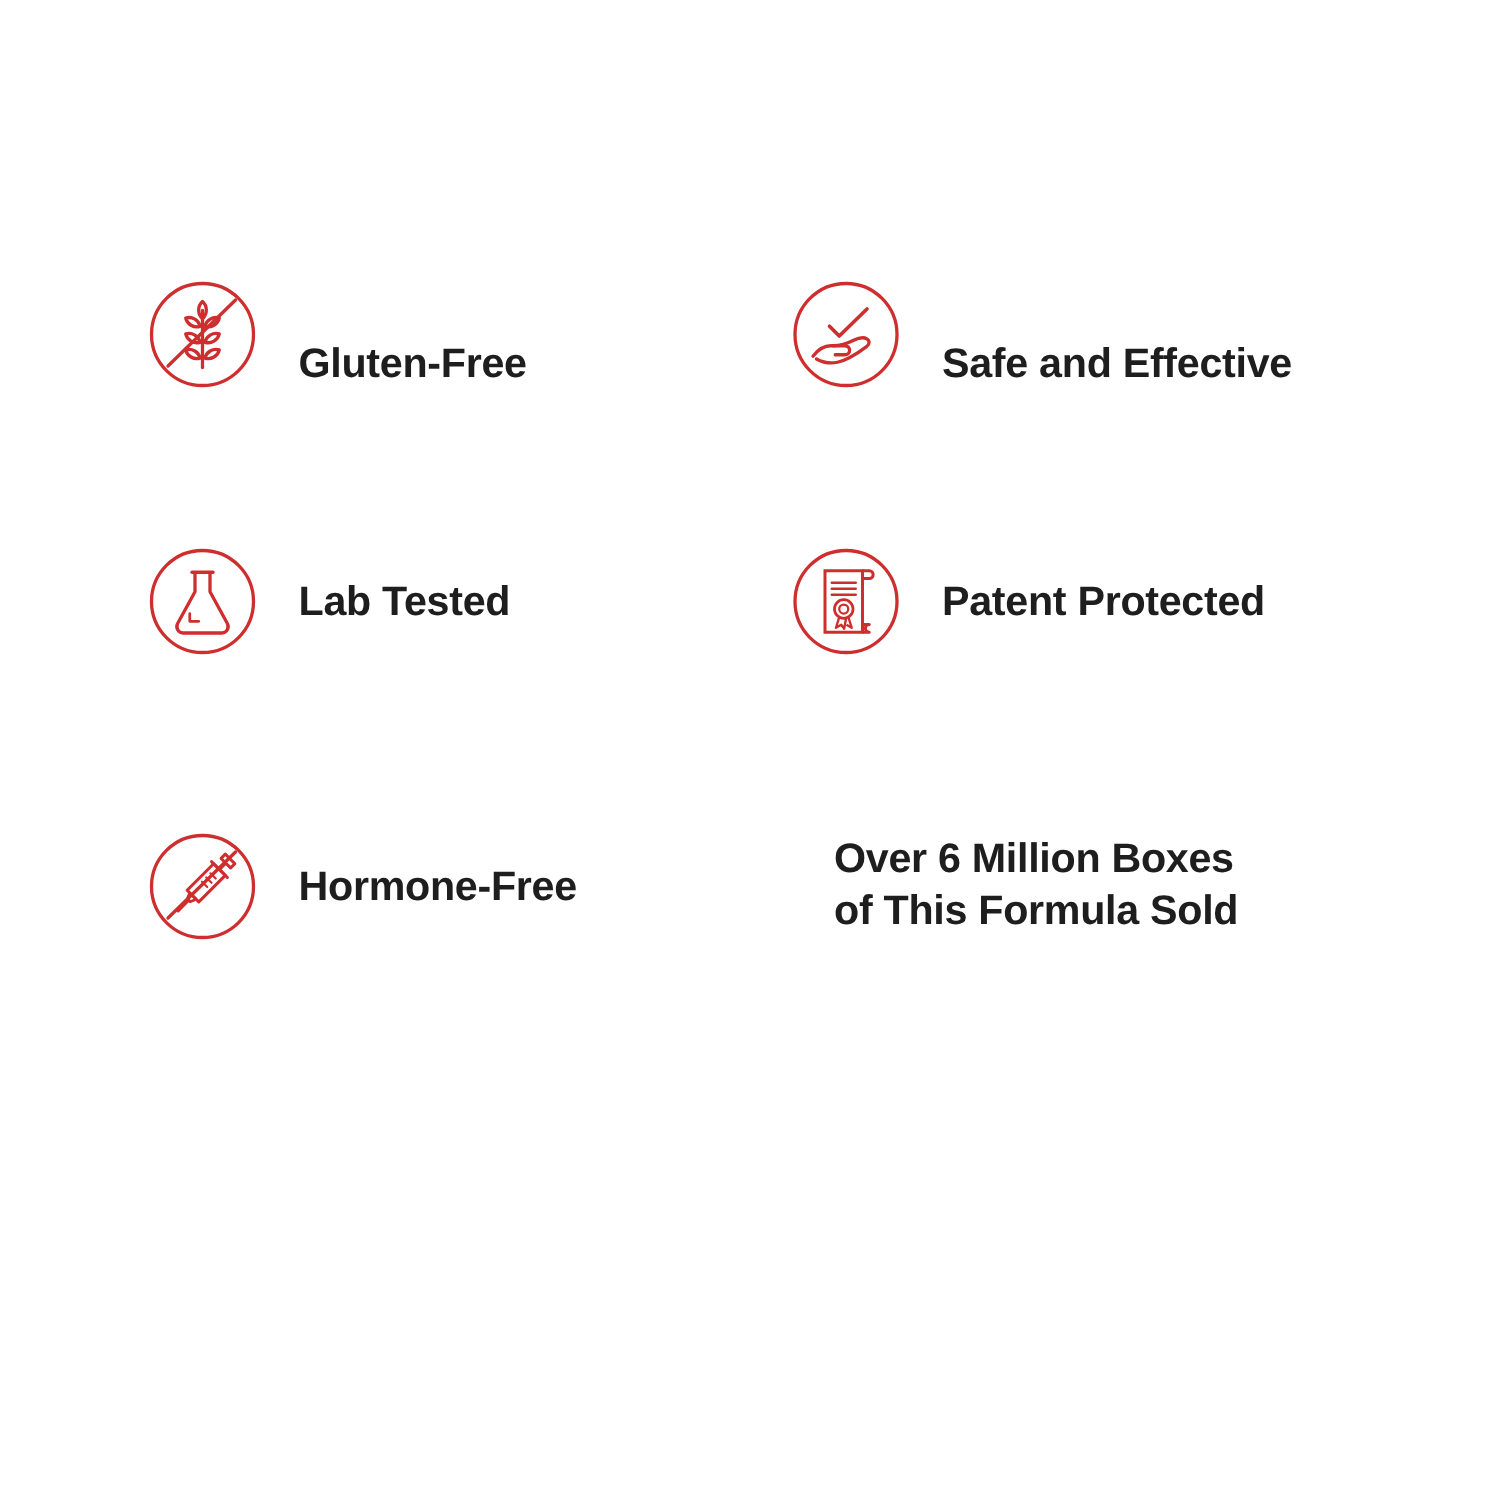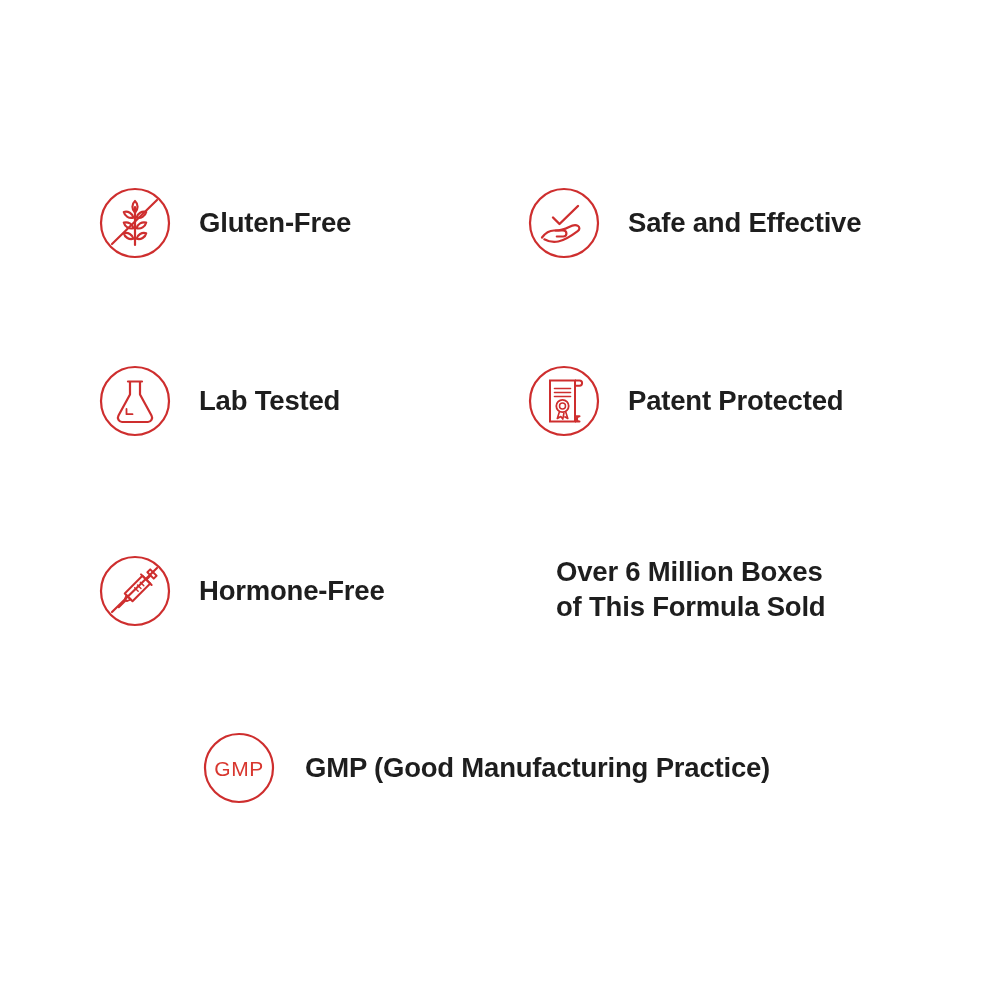--- a/index.html
+++ b/index.html
@@ -50,21 +50,21 @@
     font-size: 27.5px;
     line-height: 1.28;
     letter-spacing: -0.2px;
     white-space: pre-line;
   }
 
   
   .col-1 { left: 99px; }
   .col-2 { left: 528px; }
 
-  .row-1 { top: 187px; }
+  .row-1 { top: 187px; align-items: flex-end; }
   .row-2 { top: 365px; }
   .row-3 { top: 555px; }
 
   .badge.gmp-row {
     left: 203px;
     top: 732px;
   }
   .badge.gmp-row .badge-icon,
   .badge.gmp-row .badge-icon svg {
     width: 72px;
@@ -186,23 +186,14 @@
       </svg>
     </span>
     <span class="badge-label">Hormone-Free</span>
   </div>
 
   <div class="badge col-2 row-3">
     <span class="badge-label two-line">Over 6 Million Boxes
 of This Formula Sold</span>
   </div>
 
-  <div class="badge gmp-row">
-    <span class="badge-icon">
-      <svg viewBox="0 0 72 72" fill="none" xmlns="http://www.w3.org/2000/svg">
-        <circle cx="36" cy="36" r="34" stroke="#CE2E2E" stroke-width="2.2"></circle>
-        <text x="36" y="43.5" text-anchor="middle" font-family="Liberation Sans, sans-serif" font-size="21" letter-spacing="0.5" fill="#D8372F">GMP</text>
-      </svg>
-    </span>
-    <span class="badge-label">GMP (Good Manufacturing Practice)</span>
-  </div>
 
 </div>
 
 </body></html>

